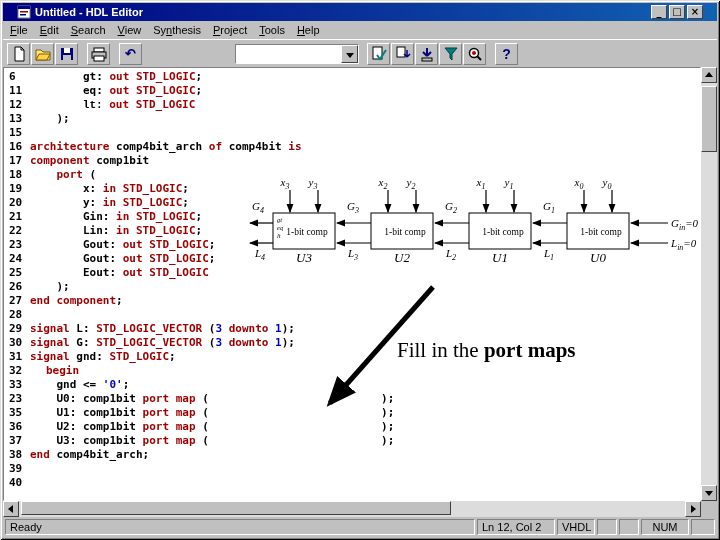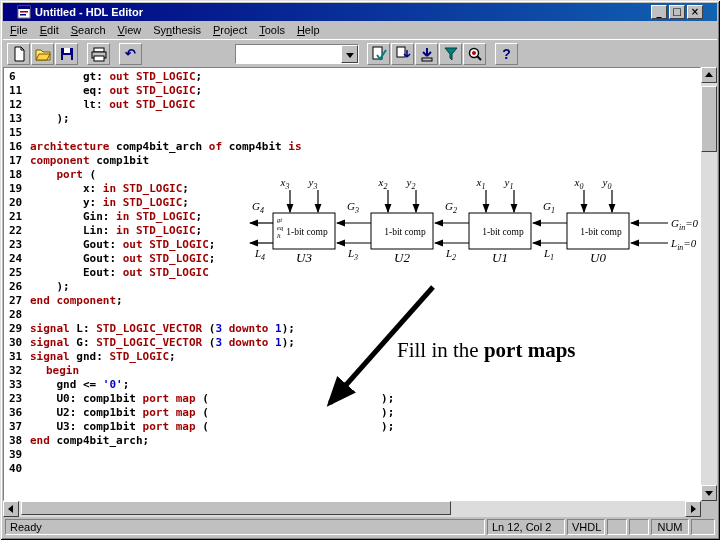--- a/index.html
+++ b/index.html
@@ -41,21 +41,21 @@
   .vspace{flex:1}
   .hscroll-row{height:16px;flex:none;display:flex}
   .hscroll{flex:1;background:#dcdcdc;display:flex}
   .hthumb{width:430px;height:14px;margin-left:2px;background:#c0c0c0;border:1px solid;border-color:#fff #404040 #404040 #fff}
   .hspace{flex:1}
   .corner{width:16px;height:16px;flex:none;background:#c0c0c0}
   
   .statusbar{height:20px;flex:none;display:flex;align-items:center;gap:2px;padding:1px 2px;font-size:11px}
   .panel{border:1px solid;border-color:#808080 #fff #fff #808080;height:16px;line-height:14px;padding:0 4px;white-space:nowrap;overflow:hidden}
   .p-ready{flex:1}
-  .p-pos{width:78px}.p-mode{width:38px}.p-e1{width:20px}.p-e2{width:20px}.p-num{width:38px;text-align:center}.p-e3{width:24px}
+  .p-pos{width:78px}.p-mode{width:38px}.p-e1{width:20px}.p-e2{width:20px}.p-num{width:48px;text-align:center}.p-e3{width:24px}
   
   .overlay{position:absolute;left:0;top:0;width:720px;height:540px;z-index:5;pointer-events:none}
 </style>
 </head>
 <body>
 
 <div class="window">
 
   <div class="titlebar">
     <svg width="14" height="14">
@@ -173,20 +173,21 @@
         <div class="cl"><span class="ln">25</span><span class="ct"><span style="color: rgb(0, 0, 0);">        Eout: </span><span style="color: rgb(156, 0, 0);">out STD_LOGIC</span></span></div>
         <div class="cl"><span class="ln">26</span><span class="ct"><span style="color: rgb(0, 0, 0);">    );</span></span></div>
         <div class="cl"><span class="ln">27</span><span class="ct"><span style="color: rgb(156, 0, 0);">end component</span><span style="color: rgb(0, 0, 0);">;</span></span></div>
         <div class="cl"><span class="ln">28</span><span class="ct"></span></div>
         <div class="cl"><span class="ln">29</span><span class="ct"><span style="color: rgb(156, 0, 0);">signal </span><span style="color: rgb(0, 0, 0);">L: </span><span style="color: rgb(156, 0, 0);">STD_LOGIC_VECTOR </span><span style="color: rgb(0, 0, 0);">(</span><span style="color: rgb(0, 0, 204);">3</span><span style="color: rgb(0, 0, 0);"> </span><span style="color: rgb(156, 0, 0);">downto</span><span style="color: rgb(0, 0, 0);"> </span><span style="color: rgb(0, 0, 204);">1</span><span style="color: rgb(0, 0, 0);">);</span></span></div>
         <div class="cl"><span class="ln">30</span><span class="ct"><span style="color: rgb(156, 0, 0);">signal </span><span style="color: rgb(0, 0, 0);">G: </span><span style="color: rgb(156, 0, 0);">STD_LOGIC_VECTOR </span><span style="color: rgb(0, 0, 0);">(</span><span style="color: rgb(0, 0, 204);">3</span><span style="color: rgb(0, 0, 0);"> </span><span style="color: rgb(156, 0, 0);">downto</span><span style="color: rgb(0, 0, 0);"> </span><span style="color: rgb(0, 0, 204);">1</span><span style="color: rgb(0, 0, 0);">);</span></span></div>
         <div class="cl"><span class="ln">31</span><span class="ct"><span style="color: rgb(156, 0, 0);">signal </span><span style="color: rgb(0, 0, 0);">gnd: </span><span style="color: rgb(156, 0, 0);">STD_LOGIC</span><span style="color: rgb(0, 0, 0);">;</span></span></div>
         <div class="cl"><span class="ln">32</span><span class="ct"><span style="color: rgb(156, 0, 0); padding-left: 16px;">begin</span></span></div>
         <div class="cl"><span class="ln">33</span><span class="ct"><span style="color: rgb(0, 0, 0);">    gnd &lt;= </span><span style="color: rgb(0, 0, 204);">'0'</span><span style="color: rgb(0, 0, 0);">;</span></span></div>
         <div class="cl"><span class="ln">23</span><span class="ct"><span style="color: rgb(0, 0, 0);">    U0: comp1bit </span><span style="color: rgb(156, 0, 0);">port map</span><span style="color: rgb(0, 0, 0);"> (                          );</span></span></div>
+        <div class="cl"><span class="ln">35</span><span class="ct"><span style="color: rgb(0, 0, 0);">    U1: comp1bit </span><span style="color: rgb(156, 0, 0);">port map</span><span style="color: rgb(0, 0, 0);"> (                          );</span></span></div>
         <div class="cl"><span class="ln">36</span><span class="ct"><span style="color: rgb(0, 0, 0);">    U2: comp1bit </span><span style="color: rgb(156, 0, 0);">port map</span><span style="color: rgb(0, 0, 0);"> (                          );</span></span></div>
         <div class="cl"><span class="ln">37</span><span class="ct"><span style="color: rgb(0, 0, 0);">    U3: comp1bit </span><span style="color: rgb(156, 0, 0);">port map</span><span style="color: rgb(0, 0, 0);"> (                          );</span></span></div>
         <div class="cl"><span class="ln">38</span><span class="ct"><span style="color: rgb(156, 0, 0);">end </span><span style="color: rgb(0, 0, 0);">comp4bit_arch;</span></span></div>
         <div class="cl"><span class="ln">39</span><span class="ct"></span></div>
         <div class="cl"><span class="ln">40</span><span class="ct"></span></div>
       </div>
     <div class="vscroll">
       <div class="sb-btn up"></div>
       <div class="vthumb"></div>
       <div class="vspace"></div>

